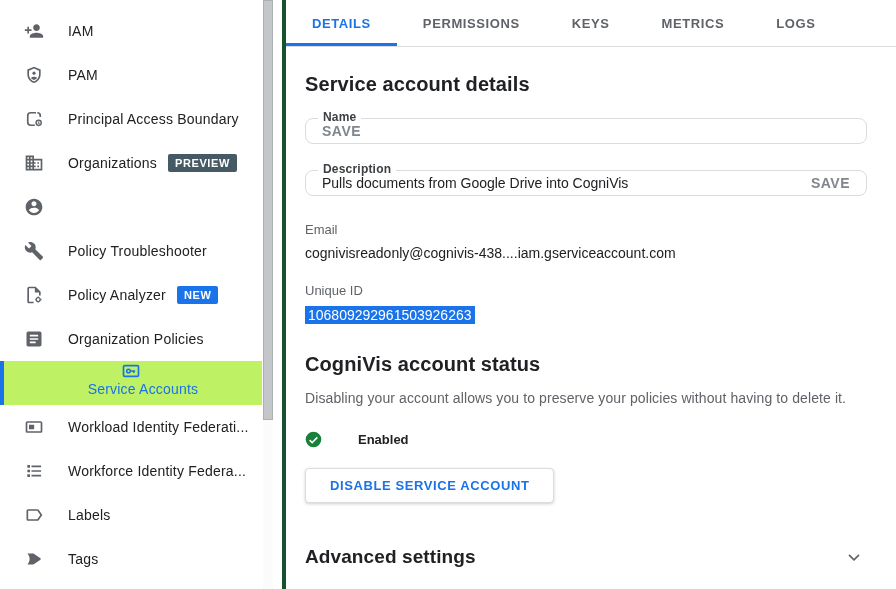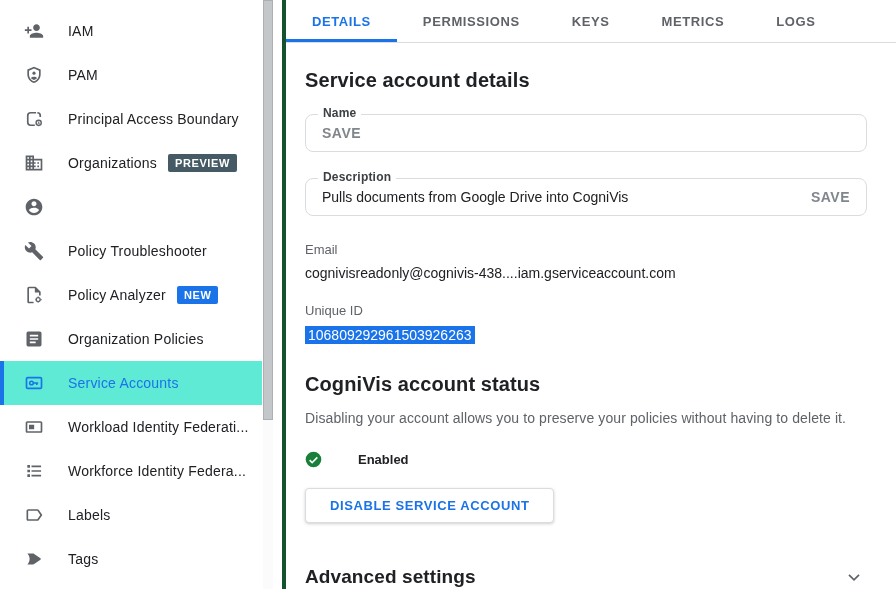--- a/index.html
+++ b/index.html
@@ -13,21 +13,21 @@
   
   .sidebar { position:relative; width:286px; min-width:286px; height:100%;
     border-right:4px solid #14532d; background:#fff; }
   .nav { padding-top:9px; width:262px; }
   .nav-item { position:relative; display:flex; align-items:center; height:44px;
     padding-left:24px; cursor:pointer; }
   .nav-item .icon { width:20px; height:20px; margin-right:24px; flex:none;
     color:#5f6368; display:flex; align-items:center; justify-content:center; }
   .nav-item .icon svg { width:20px; height:20px; }
   .nav-item .label { font-size:14px; color:#202124; letter-spacing:.2px; white-space:nowrap; }
-  .nav-item.active { background:#5eead4; }
+  .nav-item.active { background:#bef264;flex-direction:column; }
   .nav-item.active::before { content:""; position:absolute; left:0; top:0; bottom:0;
     width:4px; background:#1a73e8; }
   .nav-item.active .label { color:#1a73e8; }
   .nav-item.active .icon { color:#1a73e8; }
   .badge { margin-left:11px; font-size:11px; font-weight:700; color:#fff;
     padding:3px 7px 2px; border-radius:2px; letter-spacing:.6px; line-height:1.2; }
   .badge.preview { background:#455a64; }
   .badge.new { background:#1a73e8; }
 
   
@@ -42,21 +42,21 @@
     font-size:13px; font-weight:700; letter-spacing:.6px; color:#5f6368; cursor:pointer; }
   .tab.active { color:#1a73e8; }
   .tab.active::after { content:""; position:absolute; left:0; right:0; bottom:0;
     height:3px; background:#1a73e8; }
 
   .content { padding:25px 29px 0 19px; }
   .section-title { font-size:20px; font-weight:700; color:#202124;
     letter-spacing:.1px; line-height:24px; }
   .section-title.first { margin-bottom:22px; }
 
-  .field { position:relative; display:flex; align-items:center; height:38px;
+  .field { position:relative; display:flex; align-items:center; height:26px;
     border:1px solid #dadce0; border-radius:8px; padding:0 16px; margin-bottom:26px; }
   .field-label { position:absolute; top:-9px; left:12px; background:#fff;
     padding:0 5px; font-size:12px; font-weight:700; color:#3c4043; letter-spacing:.2px; }
   .field-value { flex:1; font-size:14px; color:#202124; outline:none; }
   .save-btn { font-size:14px; font-weight:700; color:#80868b; letter-spacing:.5px;
     cursor:pointer; background:none; border:none; font-family:inherit; }
 
   .meta-label { font-size:13px; color:#5f6368; margin-bottom:8px; }
   .meta-value { font-size:14px; color:#202124; }
   .meta-block { margin-bottom:22px; }

